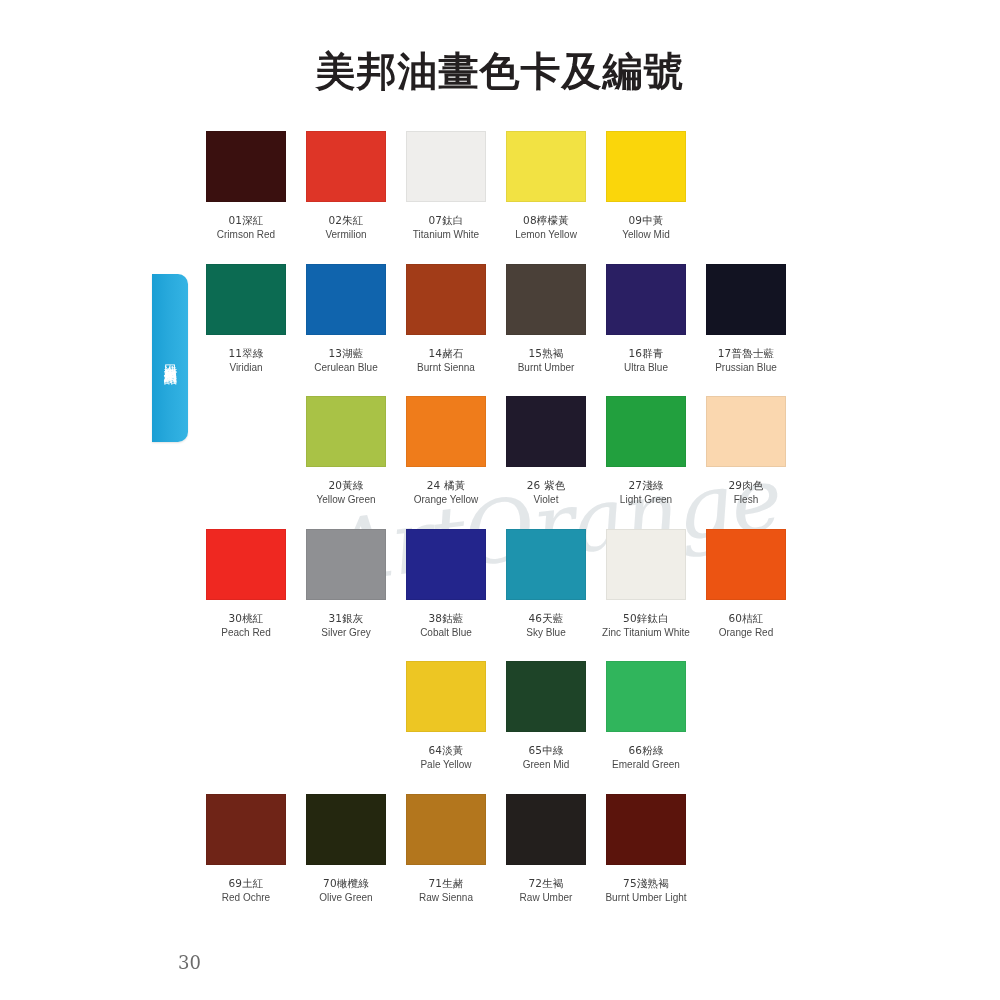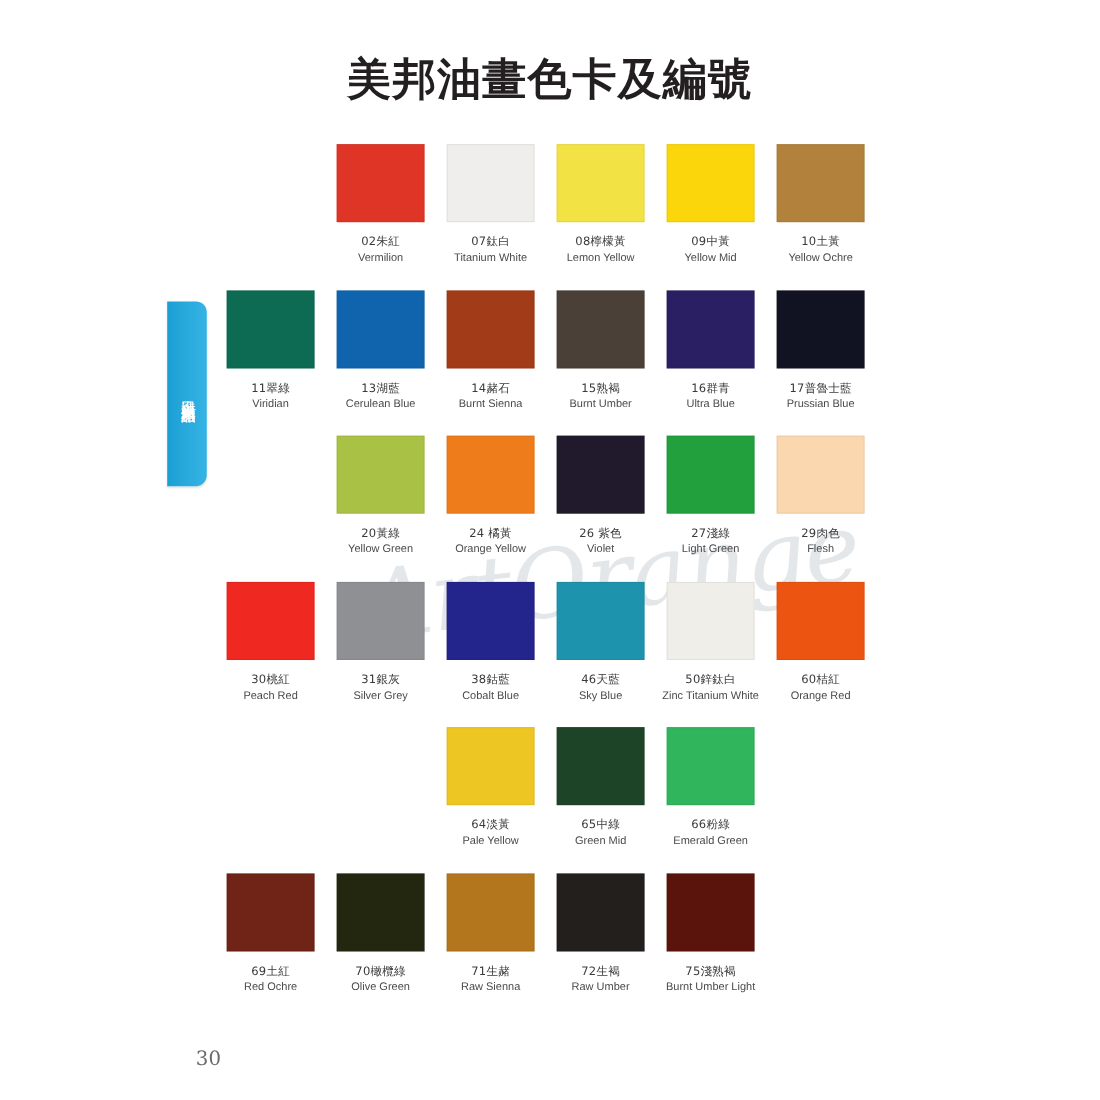--- a/index.html
+++ b/index.html
@@ -123,20 +123,27 @@
 
   <h1 id="title">美邦油畫色卡及編號</h1>
 
   <div id="side-tab">
     <span>進口美術顏料用品</span>
   </div>
 
   <div id="watermark">ArtOrange</div>
 
   <div id="grid">
+      <div class="cell" style="left: 196px; top: 131px;">
+        <div class="swatch" style="background: rgb(58, 16, 15);"></div>
+        <div class="cell-caption">
+          <span class="cell-cn">01深紅</span>
+          <span class="cell-en">Crimson Red</span>
+        </div>
+      </div>
       <div class="cell" style="left: 296px; top: 131px;">
         <div class="swatch" style="background: rgb(222, 53, 39);"></div>
         <div class="cell-caption">
           <span class="cell-cn">02朱紅</span>
           <span class="cell-en">Vermilion</span>
         </div>
       </div>
       <div class="cell" style="left: 396px; top: 131px;">
         <div class="swatch" style="background: rgb(239, 238, 236);"></div>
         <div class="cell-caption">
@@ -151,27 +158,20 @@
           <span class="cell-en">Lemon Yellow</span>
         </div>
       </div>
       <div class="cell" style="left: 596px; top: 131px;">
         <div class="swatch" style="background: rgb(250, 214, 11);"></div>
         <div class="cell-caption">
           <span class="cell-cn">09中黃</span>
           <span class="cell-en">Yellow Mid</span>
         </div>
       </div>
-      <div class="cell" style="left: 696px; top: 131px;">
-        <div class="swatch" style="background: rgb(178, 130, 60);"></div>
-        <div class="cell-caption">
-          <span class="cell-cn">10土黃</span>
-          <span class="cell-en">Yellow Ochre</span>
-        </div>
-      </div>
       <div class="cell" style="left: 196px; top: 264px;">
         <div class="swatch" style="background: rgb(12, 107, 82);"></div>
         <div class="cell-caption">
           <span class="cell-cn">11翠綠</span>
           <span class="cell-en">Viridian</span>
         </div>
       </div>
       <div class="cell" style="left: 296px; top: 264px;">
         <div class="swatch" style="background: rgb(16, 100, 173);"></div>
         <div class="cell-caption">

